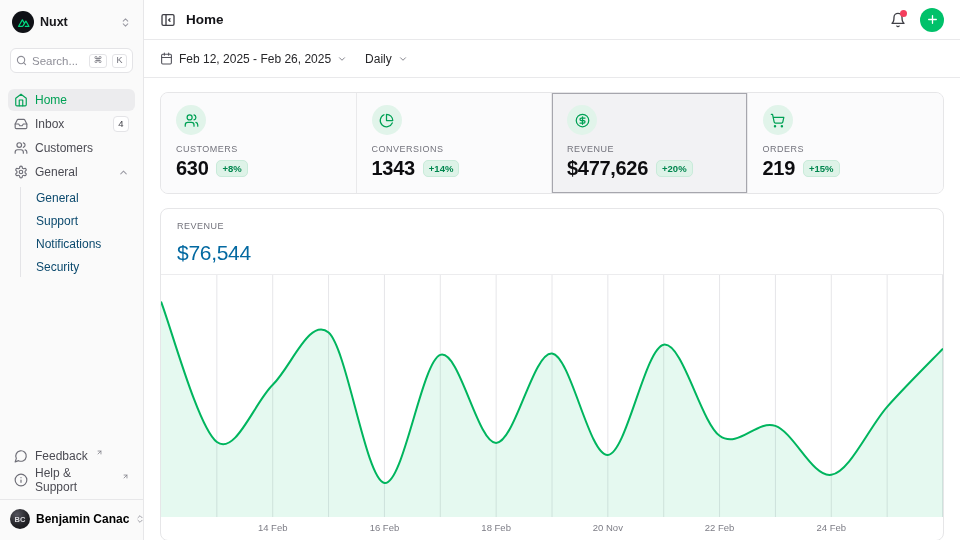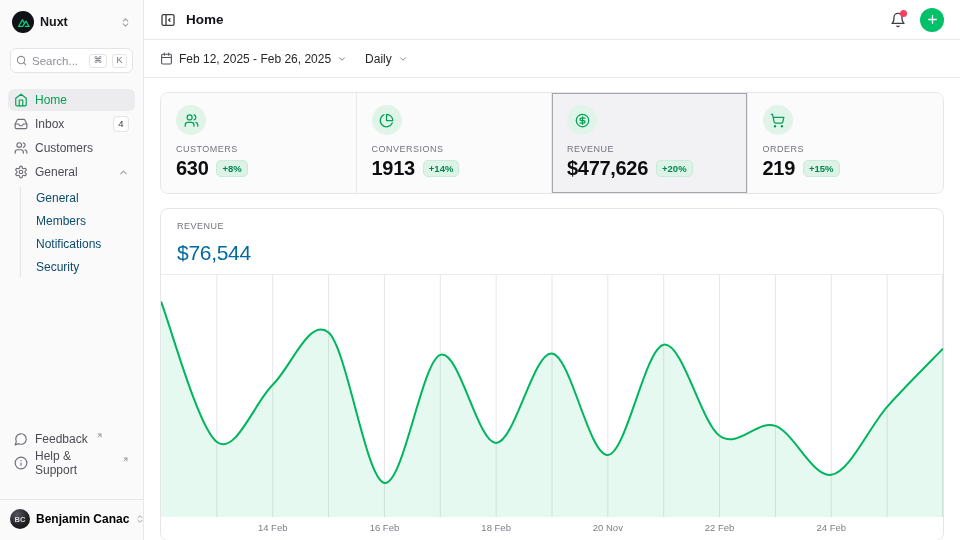--- a/index.html
+++ b/index.html
@@ -35,21 +35,21 @@
   .badge-count { margin-left:auto; font-size:9.5px; font-weight:500; color:#3f3f46;
                  border:1px solid #e4e4e7; background:#fff; border-radius:4px; padding:1px 4.5px; line-height:1.2; }
   .nav-chevron { margin-left:auto; color:#9a9aa3; }
   .subnav { margin:2px 0 2px 12px; border-left:1px solid #e4e4e7; padding-left:15px;
             display:flex; flex-direction:column; gap:2px; }
   .subnav-item { font-size:12px; color:#0c4a6e; height:21px; display:flex; align-items:center; cursor:pointer; }
 
   .sidebar-spacer { flex:1; }
   .sidebar-links { display:flex; flex-direction:column; gap:2px; }
   .ext-arrow { color:#7b7b84; margin-left:1px; margin-bottom:7px; }
-  .user-row { border-top:1px solid #e7e7e9; margin:25px -8px 0; padding:9px 10px 3px;
+  .user-row { border-top:1px solid #e7e7e9; margin:8px -8px 0; padding:9px 10px 3px;
               display:flex; align-items:center; gap:6px; cursor:pointer; }
   .avatar { width:20px; height:20px; border-radius:50%; flex:none;
             background:radial-gradient(circle at 35% 28%, #55555e 0%, #232327 55%, #101013 100%);
             color:#d8d8dc; font-size:7.5px; font-weight:700; display:flex; align-items:center; justify-content:center; }
   .user-name { font-size:12px; font-weight:600; color:#000000; white-space:nowrap;text-align:right; }
 
   
   .main { flex:1; display:flex; flex-direction:column; min-width:0; background:#fff; }
   .topbar { height:40px; border-bottom:1px solid #e9e9eb; display:flex; align-items:center;
             padding:0 16px; gap:10px; flex:none; }
@@ -169,21 +169,21 @@
       <span>General</span>
       <span class="nav-chevron">
         <svg width="11" height="11" viewBox="0 0 24 24" fill="none" stroke="currentColor" stroke-width="2.2" stroke-linecap="round" stroke-linejoin="round">
             <path d="m18 15-6-6-6 6"></path>
           </svg>
       </span>
     </div>
 
     <div class="subnav">
       <div class="subnav-item">General</div>
-      <div class="subnav-item">Members</div>
+      <div class="subnav-item">Support</div>
       <div class="subnav-item">Notifications</div>
       <div class="subnav-item">Security</div>
     </div>
   </nav>
 
   <div class="sidebar-spacer"></div>
 
   <div class="sidebar-links">
     <div class="nav-item">
       <span class="nicon">
@@ -305,21 +305,21 @@
 
       <div class="stat">
         <span class="stat-icon">
           <svg width="15" height="15" viewBox="0 0 24 24" fill="none" stroke="currentColor" stroke-width="2" stroke-linecap="round" stroke-linejoin="round">
               <path d="M21.21 15.89A10 10 0 1 1 8 2.83"></path>
               <path d="M22 12A10 10 0 0 0 12 2v10z"></path>
             </svg>
         </span>
         <div class="stat-label">CONVERSIONS</div>
         <div class="stat-value-row">
-          <span class="stat-value">1913</span>
+          <span class="stat-value">1343</span>
           <span class="delta">+14%</span>
         </div>
       </div>
 
       <div class="stat selected">
         <span class="stat-icon">
           <svg width="15" height="15" viewBox="0 0 24 24" fill="none" stroke="currentColor" stroke-width="2" stroke-linecap="round" stroke-linejoin="round">
               <circle cx="12" cy="12" r="10"></circle>
               <path d="M16 8h-6a2 2 0 1 0 0 4h4a2 2 0 1 1 0 4H8"></path>
               <path d="M12 18V6"></path>

